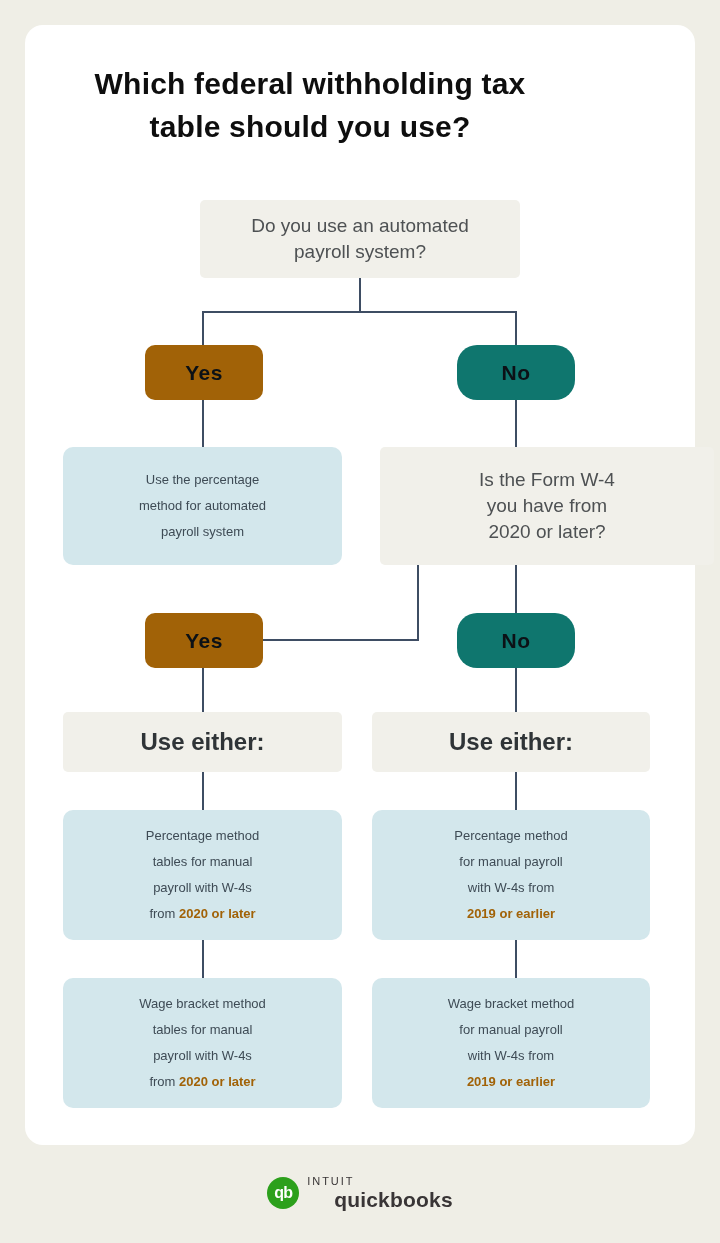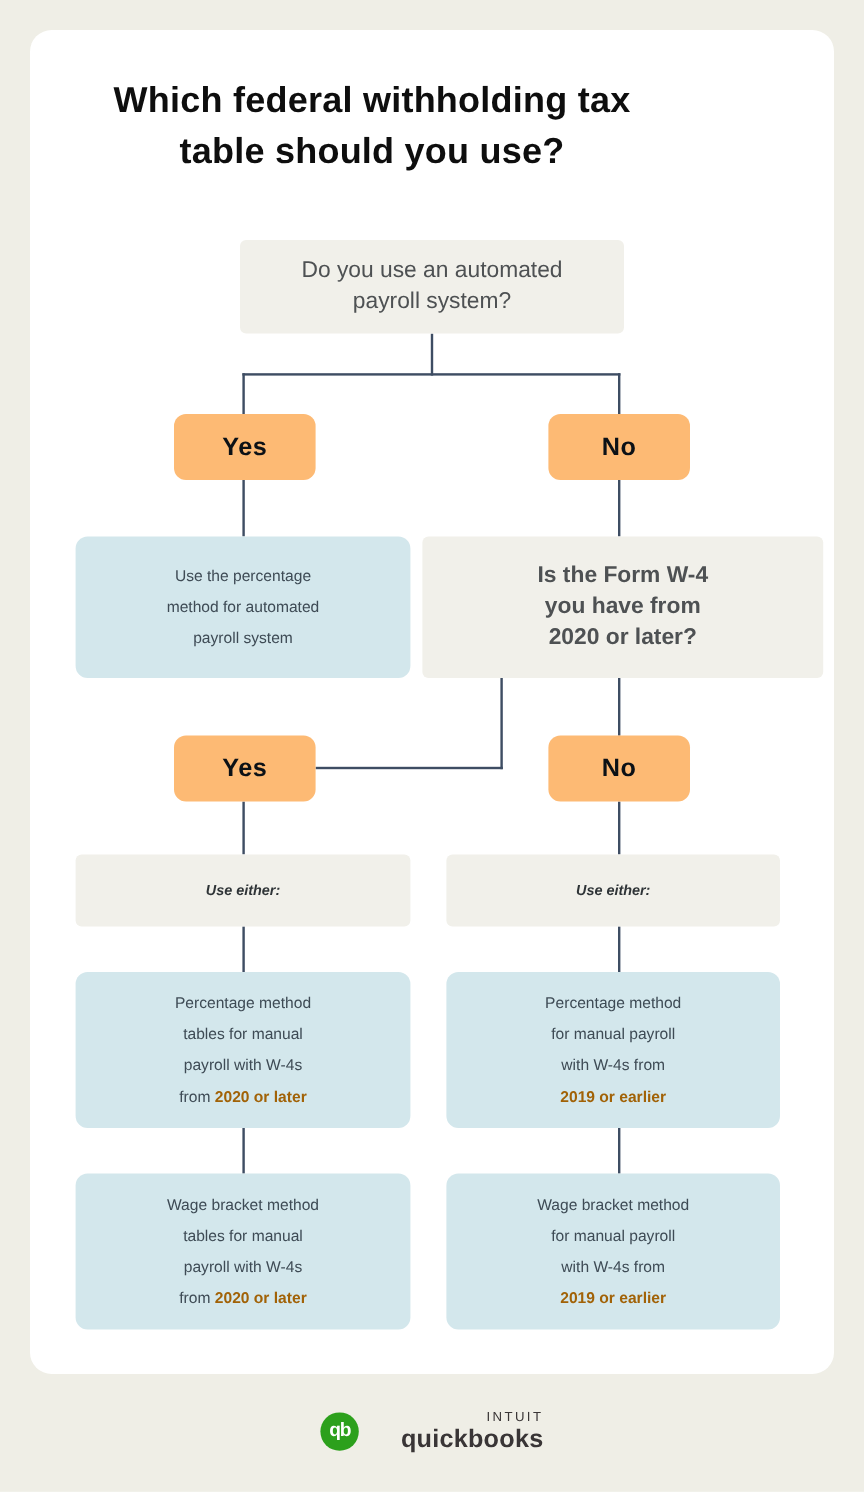--- a/index.html
+++ b/index.html
@@ -10,26 +10,26 @@
   .title { position: absolute; left: 25px; top: 62px; width: 570px; text-align: center;
            font-size: 30px; font-weight: bold; color: #0e0e0e; line-height: 43px;
            letter-spacing: 0.2px; }
   .node { position: absolute; display: flex; align-items: center; justify-content: center;
           text-align: center; }
   .gray { background: #f1f0ea; border-radius: 5px; color: #4e5153;
           font-size: 19px; line-height: 26px; }
   .blue { background: #d3e7ec; border-radius: 10px; color: #3e4b55;
           font-size: 13px; line-height: 26px; }
   .node b { color: #a16207; }
-  .use-either { font-weight: bold; color: #2f3437; font-size: 12px; font-style: italic; }
+  .use-either { font-weight: bold; color: #2f3437; font-size: 24px; }
   .btn { position: absolute; display: flex; align-items: center; justify-content: center;
          font-weight: bold; font-size: 21px; color: #0c1116; border-radius: 10px;
          letter-spacing: 0.5px; }
-  .green { background: #fdba74; }
-  .orange { background: #fdba74; }
+  .green { background: #a16207; }
+  .orange { background: #0f766e; border-radius: 20px; }
   .line { position: absolute; background: #3e4d63; }
   
   .c-q1-stem      { left: 359px; top: 278px; width: 2px; height: 35px; }
   .c-split1       { left: 202px; top: 311px; width: 315px; height: 2px; }
   .c-yes1-drop    { left: 202px; top: 311px; width: 2px; height: 34px; }
   .c-no1-drop     { left: 515px; top: 311px; width: 2px; height: 34px; }
   .c-yes1-out     { left: 202px; top: 400px; width: 2px; height: 47px; }
   .c-no1-out      { left: 515px; top: 400px; width: 2px; height: 47px; }
   .c-q2-left-drop { left: 417px; top: 565px; width: 2px; height: 76px; }
   .c-q2-left-h    { left: 263px; top: 639px; width: 156px; height: 2px; }
@@ -38,32 +38,32 @@
   .c-no2-out      { left: 515px; top: 668px; width: 2px; height: 44px; }
   .c-ue-left-out  { left: 202px; top: 772px; width: 2px; height: 38px; }
   .c-ue-right-out { left: 515px; top: 772px; width: 2px; height: 38px; }
   .c-perc-l-out   { left: 202px; top: 940px; width: 2px; height: 38px; }
   .c-perc-r-out   { left: 515px; top: 940px; width: 2px; height: 38px; }
   
   .q1         { left: 200px; top: 200px; width: 320px; height: 78px; }
   .yes1       { left: 145px; top: 345px; width: 118px; height: 55px; }
   .no1        { left: 457px; top: 345px; width: 118px; height: 55px; }
   .auto-res   { left: 63px;  top: 447px; width: 279px; height: 118px; }
-  .q2         { left: 352px; top: 447px; width: 334px; height: 118px; font-weight: bold; }
+  .q2         { left: 380px; top: 447px; width: 334px; height: 118px; }
   .yes2       { left: 145px; top: 613px; width: 118px; height: 55px; }
   .no2        { left: 457px; top: 613px; width: 118px; height: 55px; }
   .ue-left    { left: 63px;  top: 712px; width: 279px; height: 60px; }
   .ue-right   { left: 372px; top: 712px; width: 278px; height: 60px; }
   .perc-left  { left: 63px;  top: 810px; width: 279px; height: 130px; }
   .perc-right { left: 372px; top: 810px; width: 278px; height: 130px; }
   .wage-left  { left: 63px;  top: 978px; width: 279px; height: 130px; }
   .wage-right { left: 372px; top: 978px; width: 278px; height: 130px; }
   
   .footer { position: absolute; left: 0; top: 1176px; width: 720px;
-            display: flex; align-items: center; justify-content: center; gap: 8px; text-align: right; }
+            display: flex; align-items: center; justify-content: center; gap: 8px; }
   .qb-circle { width: 32px; height: 32px; border-radius: 50%; background: #2ca01c;
                display: flex; align-items: center; justify-content: center;
                color: #ffffff; font-weight: bold; font-size: 16px; letter-spacing: -1px; }
   .brand-text { display: flex; flex-direction: column; line-height: 1; }
   .brand-intuit { font-size: 11px; font-weight: normal; color: #393536;
                   letter-spacing: 2px; margin-bottom: 2px; }
   .brand-quickbooks { font-size: 21px; font-weight: bold; color: #393536;
                       letter-spacing: 0.2px; margin-left: 27px; }
 </style>
 </head>

